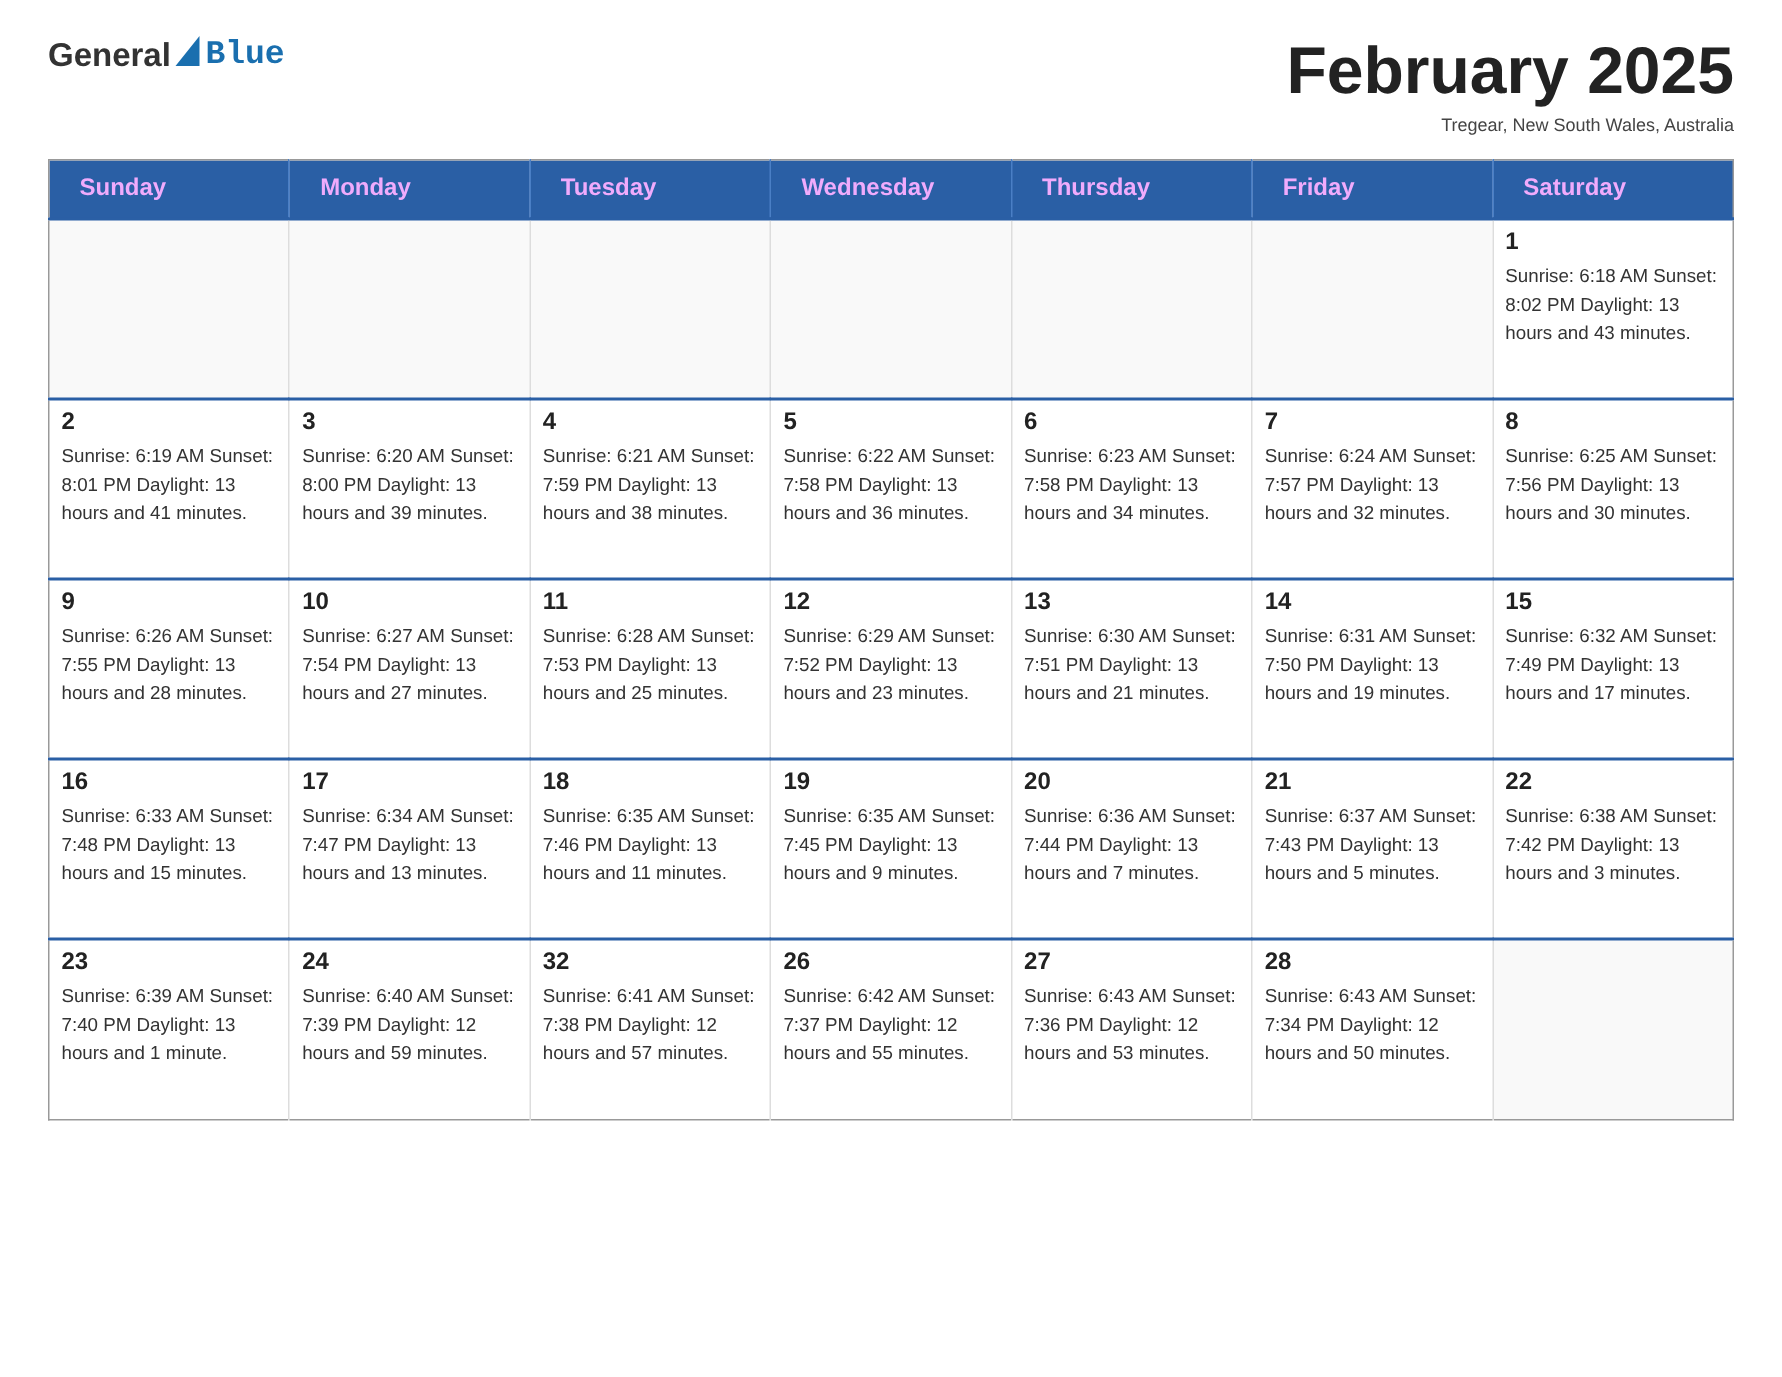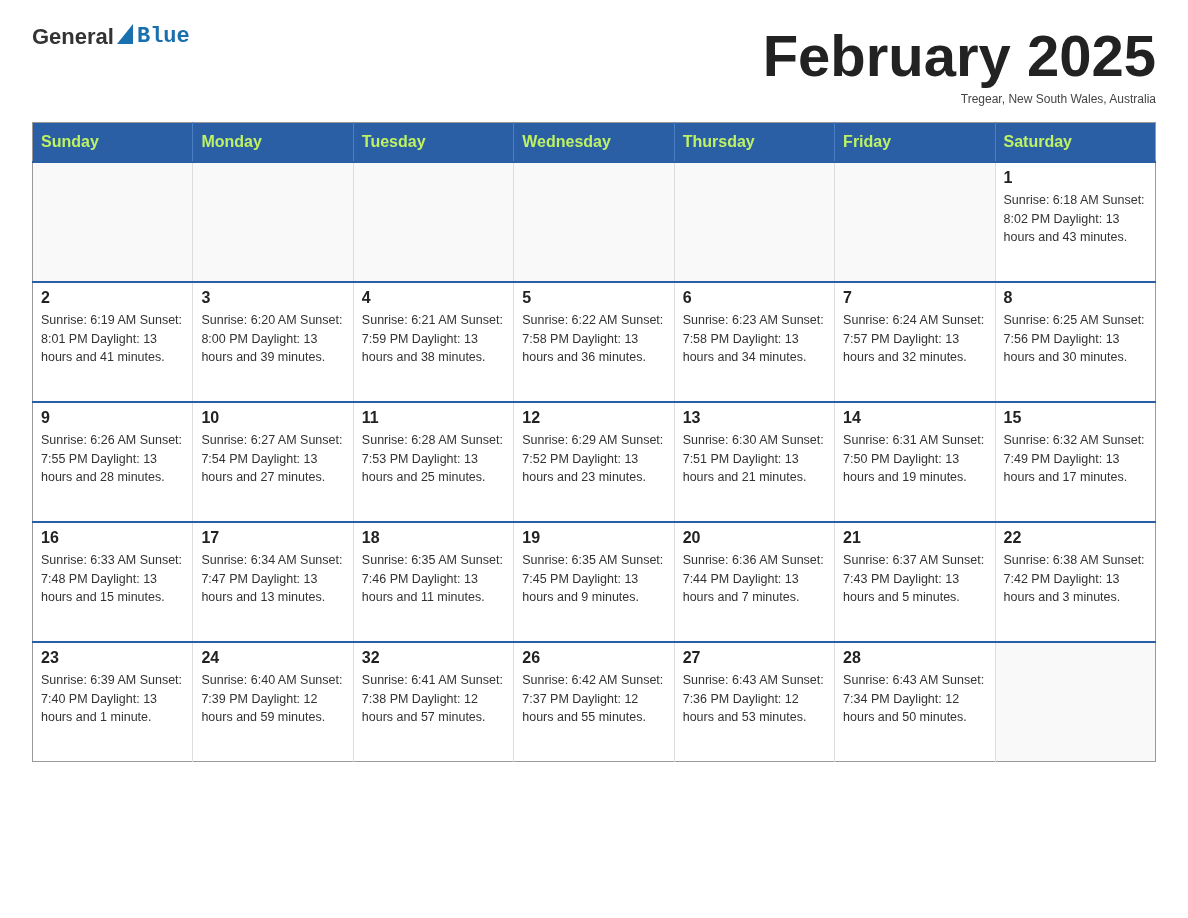--- a/index.html
+++ b/index.html
@@ -23,42 +23,42 @@
     }
     .logo-text-blue {
       font-size: 22px;
       font-weight: bold;
       color: #1a6faf;
     }
     .title-block {
       text-align: right;
     }
     .title-block h1 {
-      font-size: 58px;
+      font-size: 44px;
       font-weight: bold;
       color: #222;
       line-height: 1.1;
     }
     .title-block h2 {
       font-size: 12px;
       font-weight: normal;
       color: #444;
       margin-top: 4px;
     }
     .calendar {
       width: 100%;
       border-collapse: collapse;
       border: 1px solid #999;
     }
     .calendar thead tr th {
       background-color: #2a5fa5;
-      color: #bef264;
+      color: #f0abfc;
       font-size: 16px;
       font-weight: bold;
-      padding: 10px 8px;
+      padding: 10px 20px;
       text-align: left;
       border-right: 1px solid #4a7fc5;
       margin-top: 12px;
     }
     .calendar thead tr th:last-child {
       border-right: none;
     }
     .calendar tbody tr {
       border-top: 2px solid #2a5fa5;
     }

